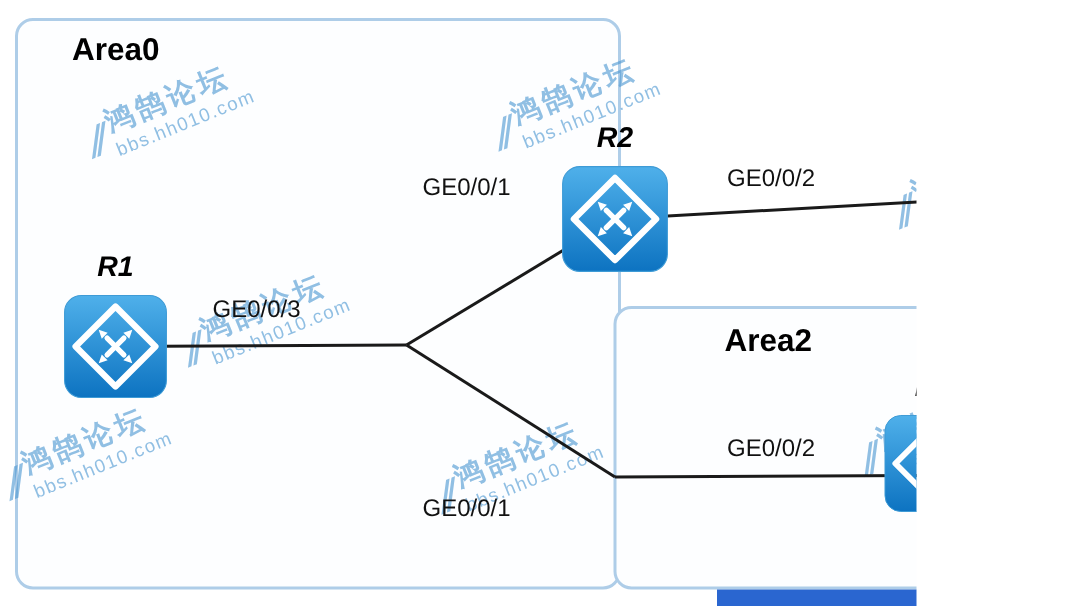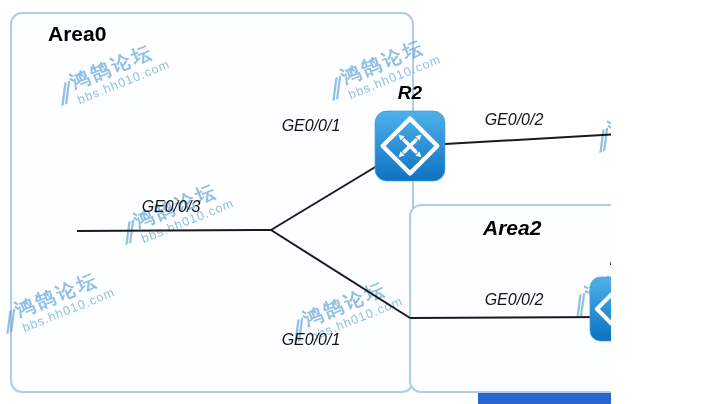--- a/index.html
+++ b/index.html
@@ -2,31 +2,31 @@
 <html><head>
 <meta charset="utf-8">
 <style>
   * { margin:0; padding:0; box-sizing:border-box; }
   html,body { background:#ffffff; font-family:"Liberation Sans","DejaVu Sans",sans-serif; }
   .canvas { position:relative; width:611px; height:404px; background:#ffffff; overflow:hidden;padding-left:44px; }
 
   .area { position:absolute; border:2px solid #aecde8; border-radius:12px; background:#fdfeff; z-index:1; }
   #area0 { left:10px;  top:12px;  width:404px; height:381px; }
   #area1 { left:409px; top:8px;   width:294px; height:188px; }
-  #area2 { left:409px; top:204px; width:294px; height:189px;font-style:italic; }
+  #area2 { left:409px; top:204px; width:294px; height:189px; }
   .area-label { position:absolute; font-weight:bold; font-size:21px; color:#000; }
   #area0 .area-label { left:36px; top:8px; }
   #area1 .area-label { left:72px; top:12px; }
   #area2 .area-label { left:72px; top:10px; }
 
   .links-svg { position:absolute; left:0; top:0; z-index:3; }
   .links-svg line { stroke:#1a1a1a; stroke-width:2; }
 
   .iface { position:absolute; transform:translateX(-50%); font-size:16px; color:#111;
-           z-index:4; white-space:nowrap;font-style:italic; }
+           z-index:4; white-space:nowrap; }
 
   .device { position:absolute; z-index:5; cursor:pointer;font-style:italic; }
   .device .dev-icon { width:100%; height:100%; display:block; }
   .dev-label { position:absolute; top:-28px; left:50%; transform:translateX(-50%);
                font-weight:bold; font-size:19px; color:#000; white-space:nowrap; }
 
   .wm { position:absolute; z-index:2; display:flex; align-items:center; gap:5px;
         transform:translate(-50%,-50%) rotate(-22deg); color:rgba(77,152,210,0.62);
         white-space:nowrap; pointer-events:none; }
   .wm-logo  { font-size:26px; font-weight:bold; font-style:italic; }
@@ -146,20 +146,26 @@
     <line x1="410" y1="146" x2="622" y2="134"></line>
     <line x1="410" y1="318" x2="622" y2="317"></line>
   </svg>
 
   <div class="iface" style="left:171px;top:198px">GE0/0/3</div>
   <div class="iface" style="left:311px;top:117px">GE0/0/1</div>
   <div class="iface" style="left:514px;top:111px">GE0/0/2</div>
   <div class="iface" style="left:311px;top:331px">GE0/0/1</div>
   <div class="iface" style="left:514px;top:291px">GE0/0/2</div>
 
+  <div class="device" style="left:42px;top:196px;width:70px;height:70px">
+    <span class="dev-label">R1</span>
+    <svg class="dev-icon" viewBox="0 0 100 100">
+        <use href="#sym-router"></use>
+      </svg>
+  </div>
   <div class="device" style="left:374px;top:110px;width:72px;height:72px">
     <span class="dev-label">R2</span>
     <svg class="dev-icon" viewBox="0 0 100 100">
         <use href="#sym-router"></use>
       </svg>
   </div>
   <div class="device" style="left:589px;top:276px;width:66px;height:66px">
     <span class="dev-label">R5</span>
     <svg class="dev-icon" viewBox="0 0 100 100">
         <use href="#sym-router"></use>

